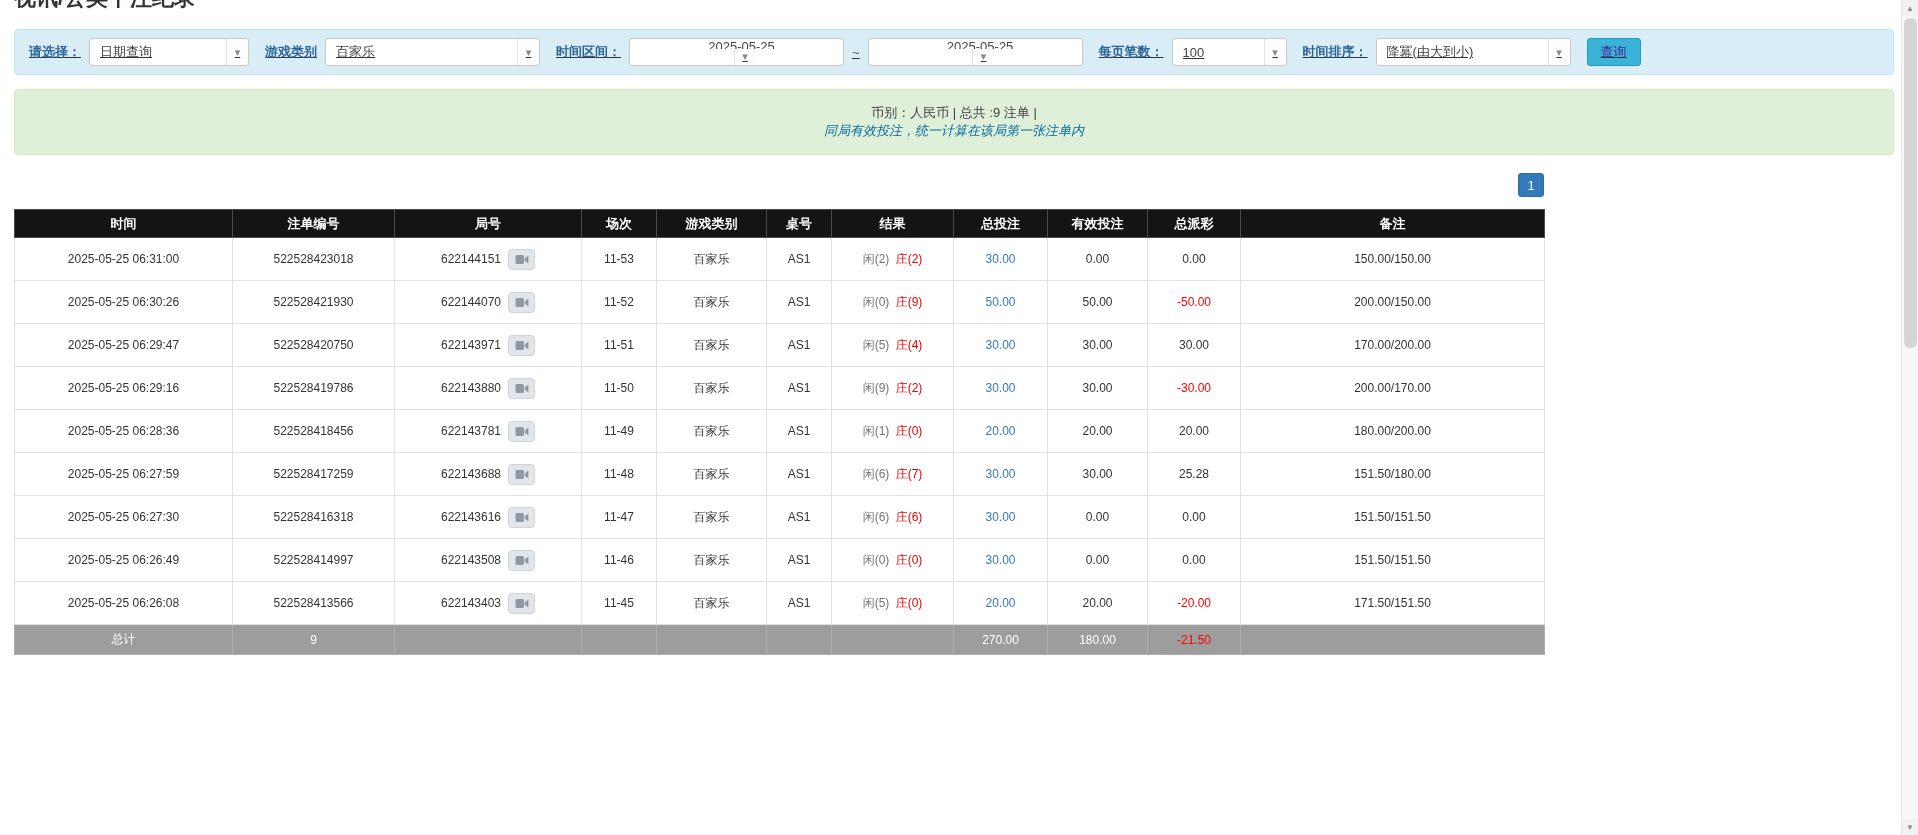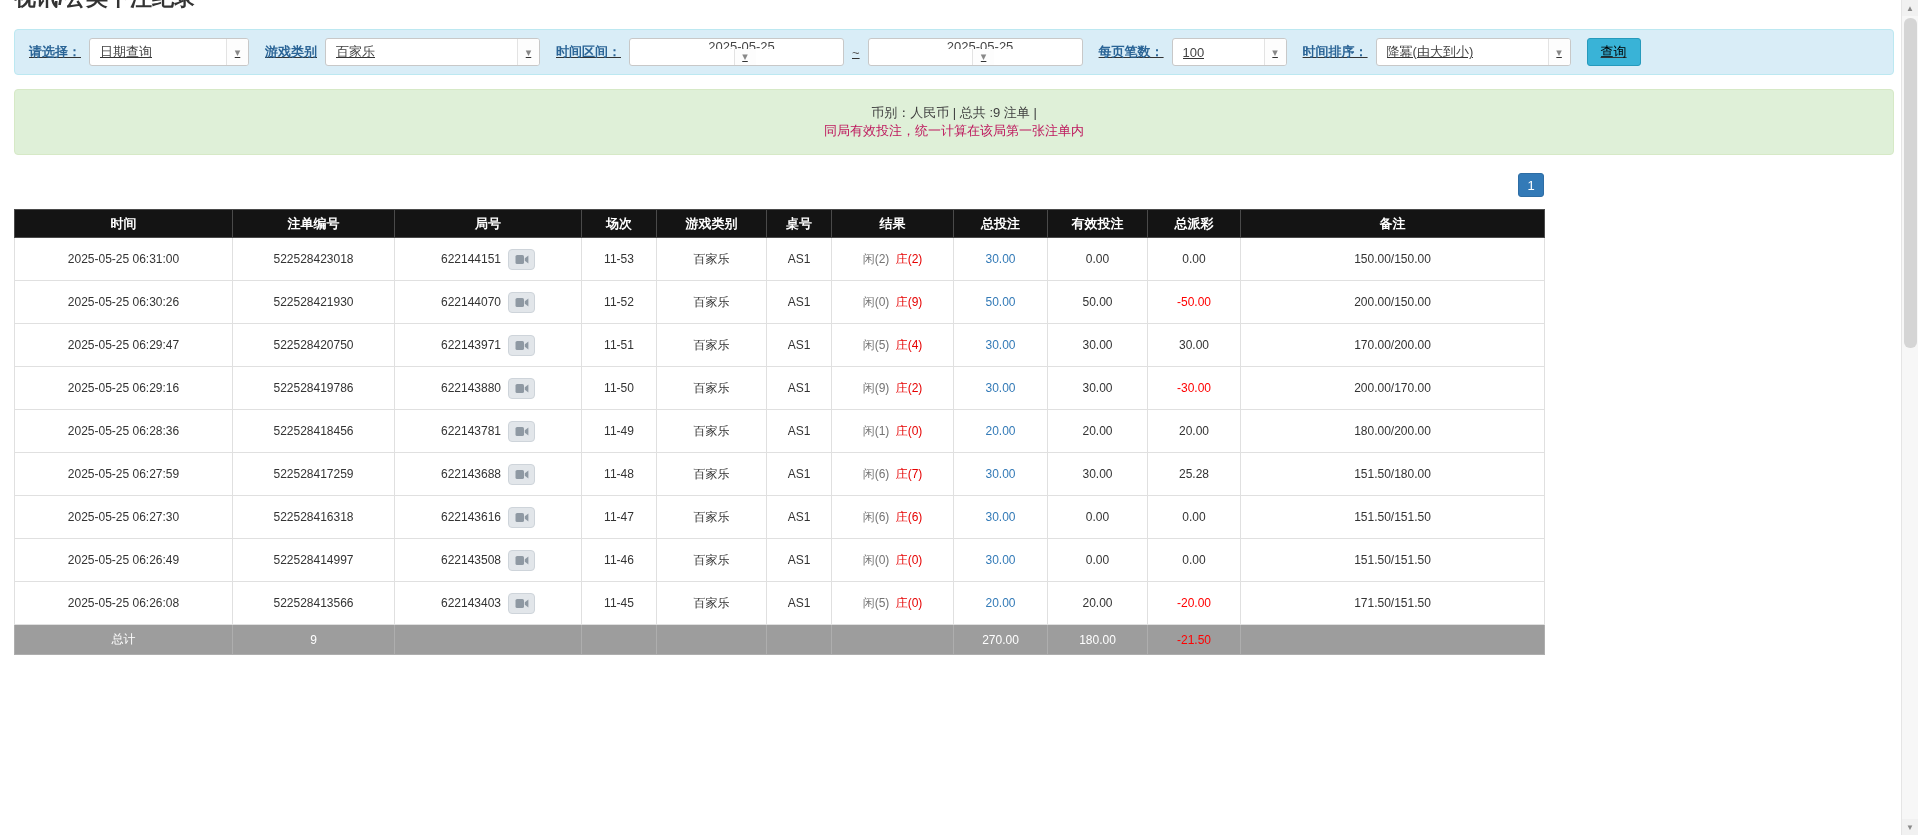--- a/index.html
+++ b/index.html
@@ -45,33 +45,33 @@
   }
   .w-query { width: 160px; }
   .w-game  { width: 215px; }
   .w-date  { width: 215px; flex-direction: column; }
   .w-size  { width: 115px; }
   .w-sort  { width: 195px; }
   .tilde { color: #555; font-size: 13px; margin: 0 2px; }
   .search-btn {
     margin-left: 10px; height: 28px; padding: 0 13px;
     background: #39b3d7; border: 1px solid #269abc; border-radius: 3px;
-    color: #000000; font-size: 13px; cursor: pointer;
+    color: #4c1d95; font-size: 13px; cursor: pointer;
     font-family: inherit;
   }
 
   
   .summary-bar {
     margin-top: 14px;
     background: #dff0d8; border: 1px solid #d6e9c6; border-radius: 4px;
     padding: 14px 14px;
     display: flex; align-items: center; justify-content: space-between;
     font-size: 13px; color: #404040; flex-direction: column;
   }
-  .summary-note { color: #be185d; }
+  .summary-note { color: #0369a1; font-style: italic; }
 
   
   .pagination { margin-top: 18px; width: 1530px; display: flex; justify-content: flex-end; }
   .page-btn {
     min-width: 26px; height: 24px; padding: 0 6px;
     background: #337ab7; border: 1px solid #2e6da4; border-radius: 3px;
     color: #fff; font-size: 13px;
     display: flex; align-items: center; justify-content: center; cursor: pointer;
   }
 

